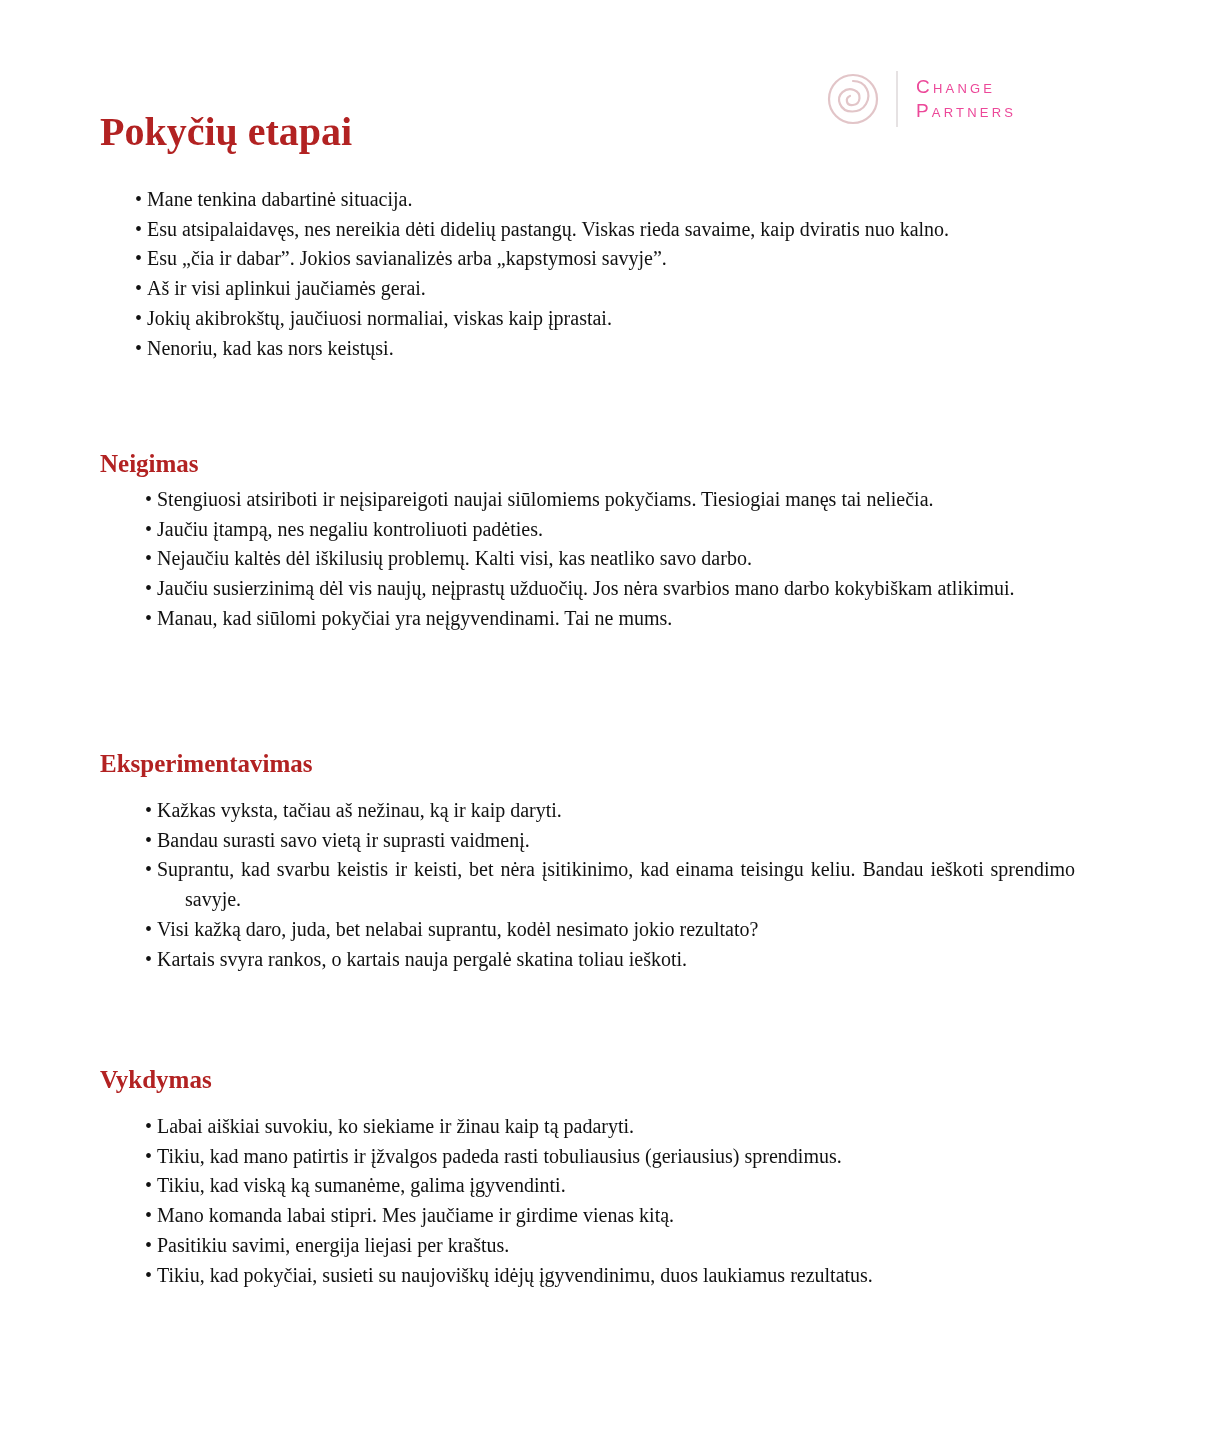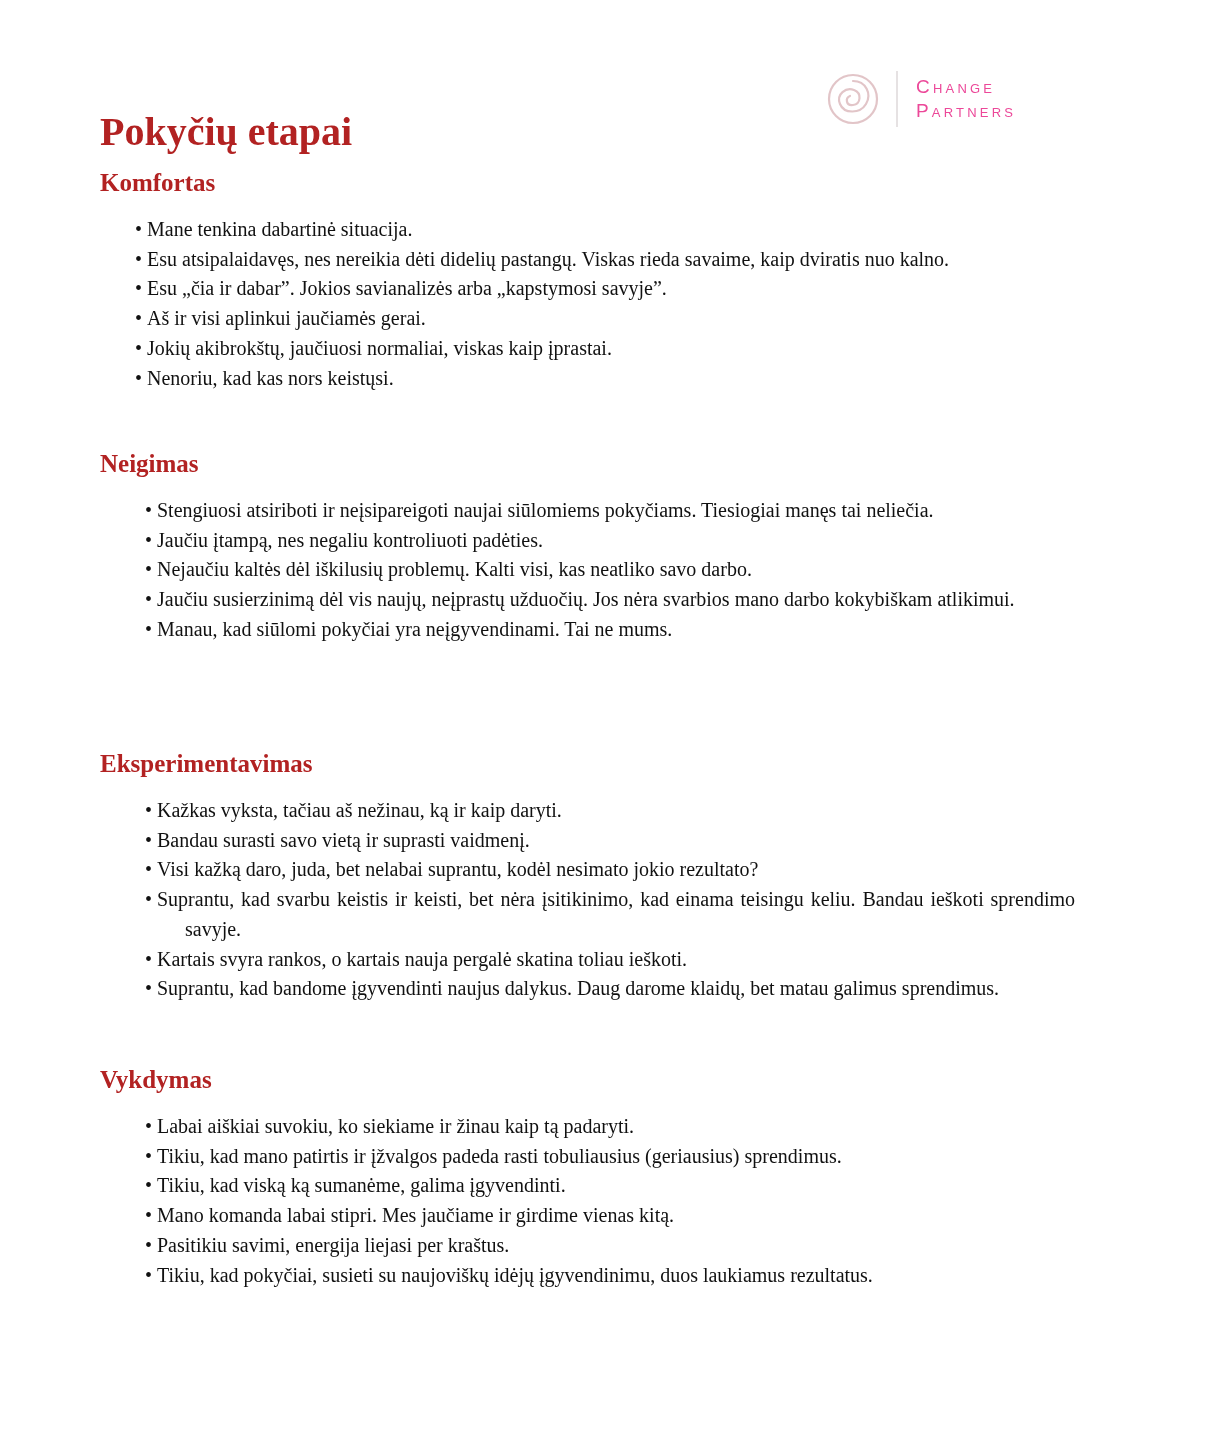--- a/index.html
+++ b/index.html
@@ -101,51 +101,49 @@
   <div class="logo-divider"></div>
   <div class="logo-text">
     <div>Change</div>
     <div>Partners</div>
   </div>
 </div>
 
 <h1 class="page-title">Pokyčių etapai</h1>
 
 <section class="section" style="top:168px;">
-  <h2 class="section-title">Komfortas</h2>
   <ul class="bullets" style="margin-top:17px;">
     <li><span class="dot">•</span><span>Mane tenkina dabartinė situacija.</span></li>
     <li><span class="dot">•</span><span>Esu atsipalaidavęs, nes nereikia dėti didelių pastangų. Viskas rieda savaime, kaip dviratis nuo kalno.</span></li>
     <li><span class="dot">•</span><span>Esu „čia ir dabar”. Jokios savianalizės arba „kapstymosi savyje”.</span></li>
     <li><span class="dot">•</span><span>Aš ir visi aplinkui jaučiamės gerai.</span></li>
     <li><span class="dot">•</span><span>Jokių akibrokštų, jaučiuosi normaliai, viskas kaip įprastai.</span></li>
     <li><span class="dot">•</span><span>Nenoriu, kad kas nors keistųsi.</span></li>
   </ul>
 </section>
 
 <section class="section" style="top:449px;">
   <h2 class="section-title">Neigimas</h2>
-  <ul class="bullets wide" style="margin-top:17px;">
+  <ul class="bullets wide" style="margin-top:6px;">
     <li><span class="dot">•</span><span>Stengiuosi atsiriboti ir neįsipareigoti naujai siūlomiems pokyčiams. Tiesiogiai manęs tai neliečia.</span></li>
     <li><span class="dot">•</span><span>Jaučiu įtampą, nes negaliu kontroliuoti padėties.</span></li>
     <li><span class="dot">•</span><span>Nejaučiu kaltės dėl iškilusių problemų. Kalti visi, kas neatliko savo darbo.</span></li>
     <li><span class="dot">•</span><span>Jaučiu susierzinimą dėl vis naujų, neįprastų užduočių. Jos nėra svarbios mano darbo kokybiškam atlikimui.</span></li>
     <li><span class="dot">•</span><span>Manau, kad siūlomi pokyčiai yra neįgyvendinami. Tai ne mums.</span></li>
   </ul>
 </section>
 
 <section class="section" style="top:749px;">
   <h2 class="section-title">Eksperimentavimas</h2>
   <ul class="bullets wide" style="margin-top:17px;">
     <li><span class="dot">•</span><span>Kažkas vyksta, tačiau aš nežinau, ką ir kaip daryti.</span></li>
     <li><span class="dot">•</span><span>Bandau surasti savo vietą ir suprasti vaidmenį.</span></li>
+    <li><span class="dot">•</span><span>Suprantu, kad svarbu keistis ir keisti, bet nėra įsitikinimo, kad einama teisingu keliu. Bandau ieškoti sprendimo savyje.</span></li>
     <li><span class="dot">•</span><span>Visi kažką daro, juda, bet nelabai suprantu, kodėl nesimato jokio rezultato?</span></li>
-    <li><span class="dot">•</span><span>Suprantu, kad svarbu keistis ir keisti, bet nėra įsitikinimo, kad einama teisingu keliu. Bandau ieškoti sprendimo savyje.</span></li>
     <li><span class="dot">•</span><span>Kartais svyra rankos, o kartais nauja pergalė skatina toliau ieškoti.</span></li>
-    <li><span class="dot">•</span><span>Suprantu, kad bandome įgyvendinti naujus dalykus. Daug darome klaidų, bet matau galimus sprendimus.</span></li>
   </ul>
 </section>
 
 <section class="section" style="top:1065px;">
   <h2 class="section-title">Vykdymas</h2>
   <ul class="bullets wide" style="margin-top:17px;">
     <li><span class="dot">•</span><span>Labai aiškiai suvokiu, ko siekiame ir žinau kaip tą padaryti.</span></li>
     <li><span class="dot">•</span><span>Tikiu, kad mano patirtis ir įžvalgos padeda rasti tobuliausius (geriausius) sprendimus.</span></li>
     <li><span class="dot">•</span><span>Tikiu, kad viską ką sumanėme, galima įgyvendinti.</span></li>
     <li><span class="dot">•</span><span>Mano komanda labai stipri. Mes jaučiame ir girdime vienas kitą.</span></li>

